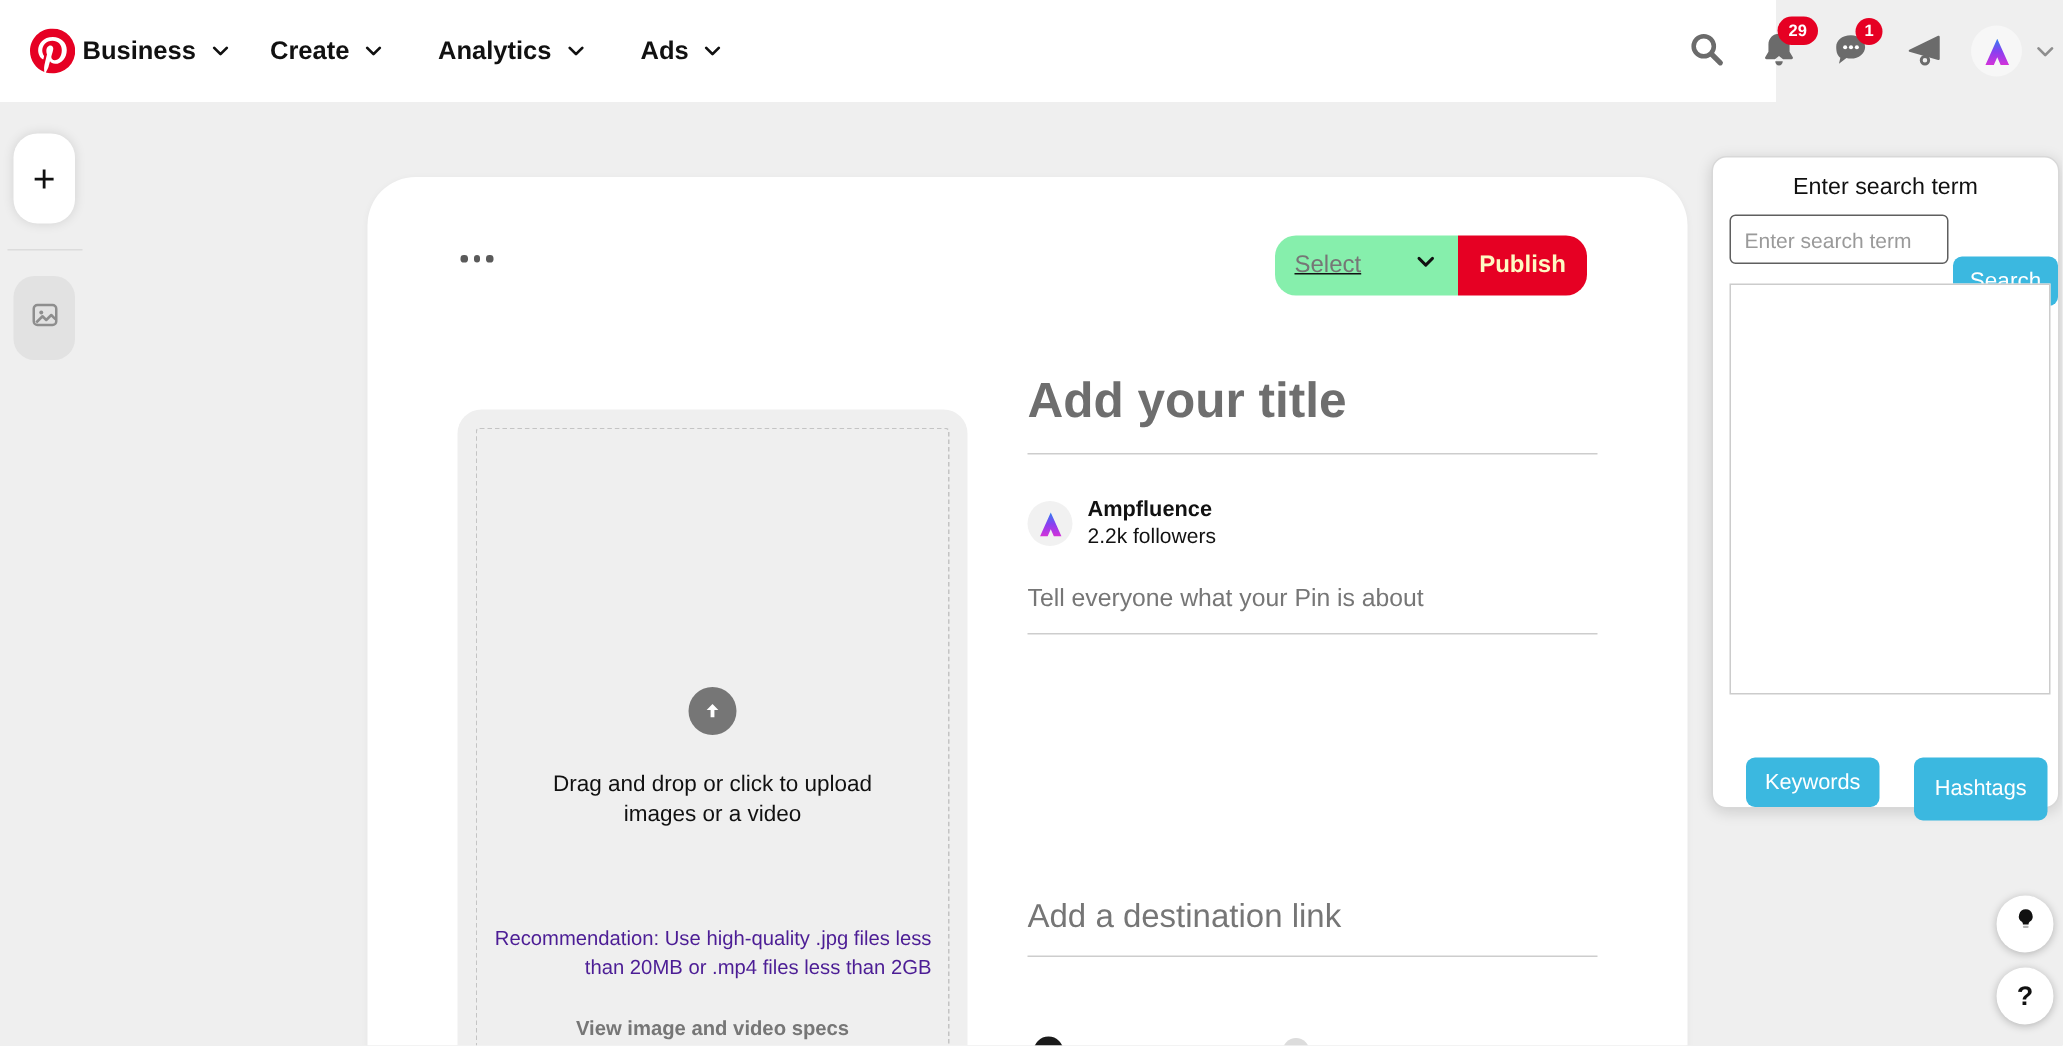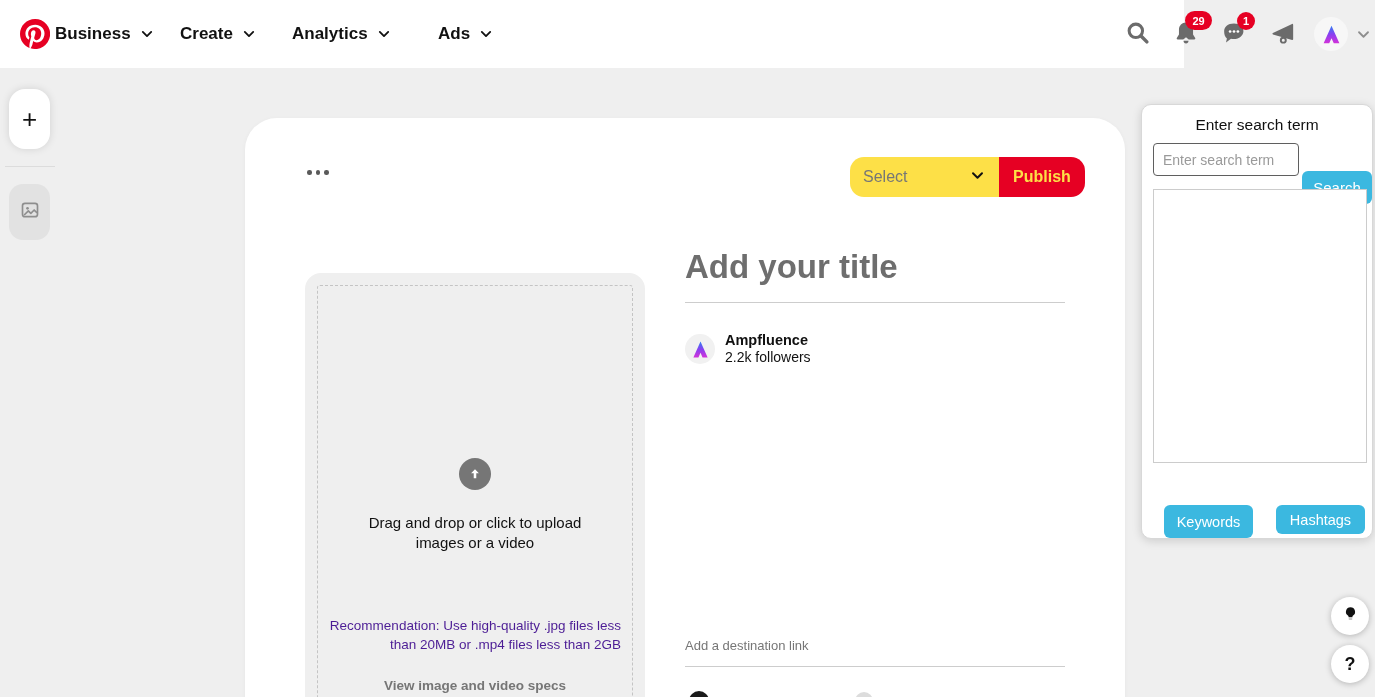--- a/index.html
+++ b/index.html
@@ -33,26 +33,26 @@
   .rail-divider { position:absolute; left:5px; top:166px; width:50px; height:1px; background:#dcdcdc; }
   .media-tile { position:absolute; left:9px; top:184px; width:41px; height:56px; border-radius:14px;
                 background:#e2e2e2; display:flex; align-items:center; justify-content:center; cursor:pointer; }
 
   
   .card { position:absolute; left:245px; top:118px; width:880px; height:612px;
           background:#fff; border-radius:32px 32px 0 0; box-shadow:0 1px 5px rgba(0,0,0,.04); }
   .more-dots { position:absolute; left:62px; top:52px; display:flex; gap:4px; cursor:pointer; }
   .more-dots i { width:4.5px; height:4.5px; border-radius:50%; background:#5a5a5a; }
   .pub-row { position:absolute; left:605px; top:39px; display:flex; }
-  .board-select { width:149px; height:40px; background:#fde047; border-radius:14px 0 0 14px;
+  .board-select { width:122px; height:40px; background:#86efac; border-radius:14px 0 0 14px;
                   display:flex; align-items:center; justify-content:space-between;
-                  padding:0 14px 0 13px; cursor:pointer; }
+                  padding:0 14px 0 13px; cursor:pointer;text-decoration:underline; }
   .board-select span { font-size:16px; color:#767676; }
   .publish-btn { width:86px; height:40px; background:#e60023; border:none; border-radius:0 14px 14px 0;
-                 color:#fde047; font-size:16px; font-weight:700; font-family:inherit; cursor:pointer; }
+                 color:#fef9c3; font-size:16px; font-weight:700; font-family:inherit; cursor:pointer; }
   .save-site-btn { position:absolute; left:60px; top:101px; width:340px; height:44px; border:none;
                    border-radius:24px; background:#efefef; font-family:inherit; font-size:15.5px;
                    font-weight:700; color:#111; cursor:pointer; }
   .upload-box { position:absolute; left:60px; top:155px; width:340px; height:590px;
                 background:#efefef; border-radius:16px; cursor:pointer; }
   .upload-dash { position:absolute; left:12px; top:12px; right:12px; height:566px;
                  border:1.5px dashed #c4c4c4; border-radius:3px; }
   .upload-circle { position:absolute; left:154px; top:185px; width:32px; height:32px; border-radius:50%;
                    background:#767676; display:flex; align-items:center; justify-content:center; }
   .upload-instruction { position:absolute; left:60px; top:240px; width:220px; text-align:center;
@@ -60,21 +60,21 @@
   .upload-reco { position:absolute; left:24px; top:344px; width:292px; text-align:right;
                  font-size:13.5px; line-height:18.5px; color:#4c1d95; }
   .upload-specs { position:absolute; left:0; top:405px; width:100%; text-align:center;
                   font-size:13.5px; font-weight:700; color:#767676; cursor:pointer; }
   .fld { font-family:inherit; background:transparent; border:none; border-bottom:1px solid #cdcdcd;
          outline:none; color:#111; }
   .title-fld { position:absolute; left:440px; top:130px; width:380px; font-size:33px; font-weight:700;
                padding:0 0 16px 0; }
   .title-fld::placeholder { color:#6e6e6e; }
   .desc-fld { position:absolute; left:440px; top:272px; width:380px; font-size:16.5px; padding:0 0 13px 0; }
-  .link-fld { position:absolute; left:440px; top:520px; width:380px; font-size:13px; padding:0 0 13px 0; }
+  .link-fld { position:absolute; left:440px; top:480px; width:380px; font-size:22px; padding:0 0 13px 0; }
   .desc-fld::placeholder, .link-fld::placeholder { color:#767676; }
   .acct-row { position:absolute; left:440px; top:214px; display:flex; align-items:center; gap:10px; }
   .acct-avatar { width:30px; height:30px; border-radius:50%; background:#f1f1f1;
                  display:flex; align-items:center; justify-content:center; }
   .acct-name { font-size:14.5px; font-weight:700; color:#111; line-height:17px; }
   .acct-followers { font-size:14px; color:#111; line-height:17px; }
   .cut-circle-dark { position:absolute; left:444px; top:573px; width:20px; height:20px;
                      border-radius:50%; background:#1a1a1a; cursor:pointer; }
   .cut-circle-gray { position:absolute; left:610px; top:574px; width:18px; height:18px;
                      border-radius:50%; background:#dcdcdc; cursor:pointer; }
@@ -87,21 +87,21 @@
   .ext-input { position:absolute; left:11px; top:38px; width:146px; height:33px;
                border:1.5px solid #5f5f5f; border-radius:4px; padding:0 9px;
                font-family:inherit; font-size:14px; color:#111; outline:none; }
   .ext-input::placeholder { color:#9a9a9a; }
   .ext-btn { background:#3bb8e0; border:none; border-radius:6px; color:#fff;
              font-family:inherit; font-size:15px; font-weight:400; cursor:pointer;margin-top:28px; }
   .ext-search { position:absolute; left:160px; top:38px; width:70px; height:33px; }
   .ext-listbox { position:absolute; left:11px; top:84px; width:214px; height:274px;
                  border:1px solid #ccc; background:#fff; }
   .ext-keywords { position:absolute; left:22px; top:372px; width:89px; height:33px; font-size:14.5px; }
-  .ext-hashtags { position:absolute; left:134px; top:372px; width:89px; height:29px; font-size:14.5px; }
+  .ext-hashtags { position:absolute; left:134px; top:372px; width:89px; height:42px; font-size:14.5px; }
 
   
   .float-btn { position:absolute; left:1331px; width:38px; height:38px; border-radius:50%; background:#fff;
                box-shadow:0 1px 6px rgba(0,0,0,.25); display:flex; align-items:center; justify-content:center;
                cursor:pointer; }
   .float-bulb { top:597px; }
   .float-help { top:645px; font-size:18px; font-weight:700; color:#111; }
 </style>
 </head>
 <body>
@@ -132,21 +132,21 @@
         </span>
     </div>
     <div class="nav-item" style="left:292px;">
       <span>Analytics</span>
       <span>
           <svg width="14" height="14" viewBox="0 0 20 20">
             <polyline points="4,7 10,13 16,7" fill="none" stroke="#111" stroke-width="2.6" stroke-linecap="round" stroke-linejoin="round"></polyline>
           </svg>
         </span>
     </div>
-    <div class="nav-item" style="left:438px;justify-content:center;">
+    <div class="nav-item" style="left:427px;justify-content:center;">
       <span>Ads</span>
       <span>
           <svg width="14" height="14" viewBox="0 0 20 20">
             <polyline points="4,7 10,13 16,7" fill="none" stroke="#111" stroke-width="2.6" stroke-linecap="round" stroke-linejoin="round"></polyline>
           </svg>
         </span>
     </div>
 
     <div class="nav-ico" style="left:1125px;">
       <svg viewBox="0 0 24 24" width="26" height="26">
@@ -254,20 +254,21 @@
             </defs>
             <path fill="url(#ampg2)" d="M12 2 L21 22 H14.6 L12 16.2 L9.4 22 H3 Z"></path>
           </svg>
       </div>
       <div>
         <div class="acct-name">Ampfluence</div>
         <div class="acct-followers">2.2k followers</div>
       </div>
     </div>
 
+    <input class="fld desc-fld" placeholder="Tell everyone what your Pin is about" style="">
 
     <input class="fld link-fld" placeholder="Add a destination link" style="">
 
     <div class="cut-circle-dark"></div>
     <div class="cut-circle-gray"></div>
   </section>
 
   <aside class="ext-panel">
     <div class="ext-heading">Enter search term</div>
     <input class="ext-input" placeholder="Enter search term" style="">

